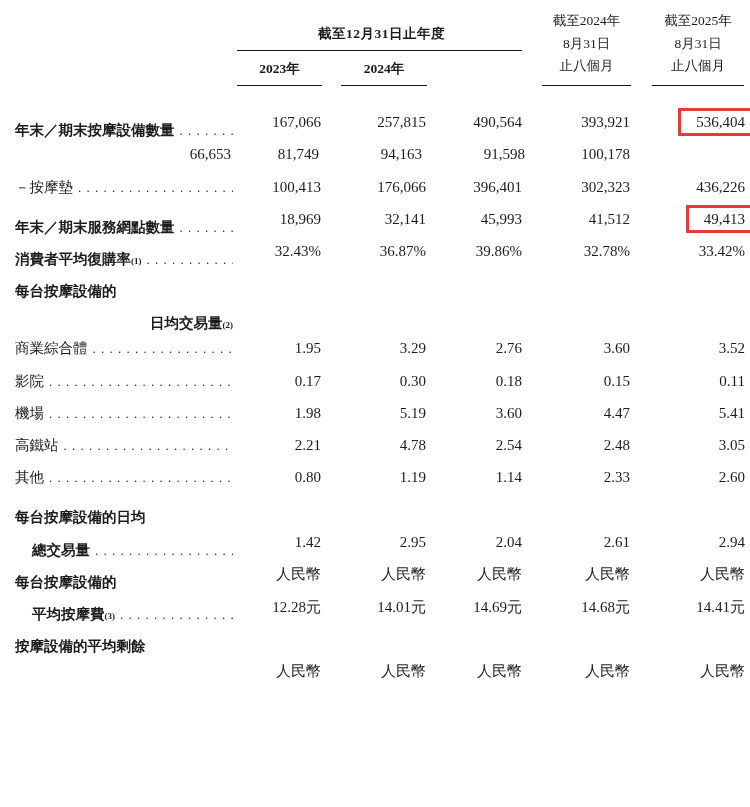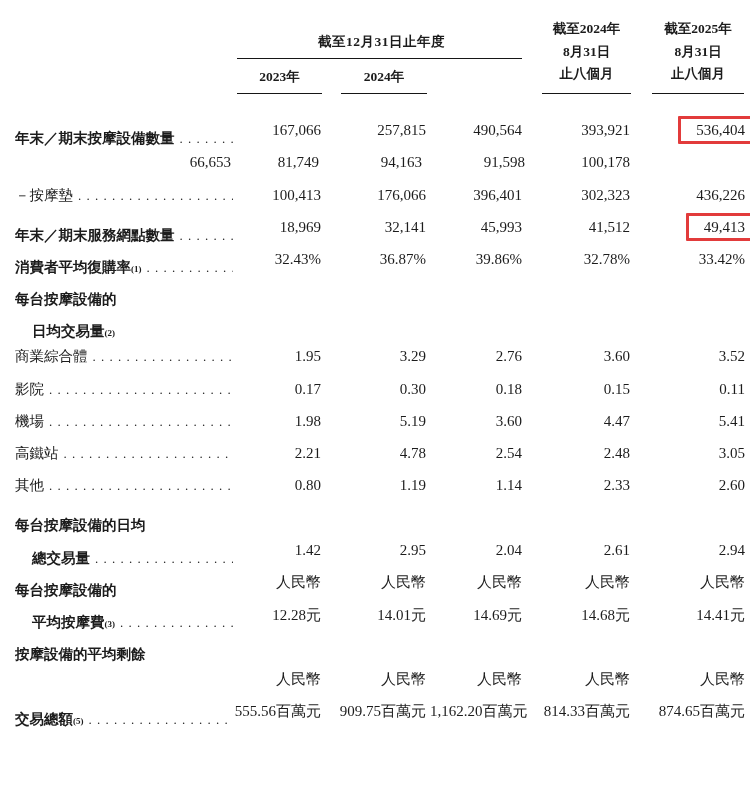--- a/index.html
+++ b/index.html
@@ -28,35 +28,35 @@
   .h-years { display: grid; grid-template-columns: 90px 107px 100px; }
   .h-year {
     text-align: center; font-weight: 700; font-size: 13.5px;
     border-bottom: 1.6px solid #161616;
     margin: 0 2px 0 14px; padding: 9px 0 7px 0;
   }
   .h-year:first-child { margin-left: 4px; margin-right: 1px; }
   .h-year:nth-child(2) { margin-left: 18px; margin-right: 3px; }
   .h-year:nth-child(3) { margin-left: 7px; margin-right: 8px; }
   .h-period-inner {
-    text-align: center; font-weight: 700; font-size: 13.5px;
+    text-align: center; font-weight: 400; font-size: 13.5px;
     border-bottom: 1.6px solid #161616;
     margin: 0 4px 0 12px; padding-bottom: 7px;
   }
-  .h-period:last-child .h-period-inner { margin: 8px 6px 0 17px; }
+  .h-period:last-child .h-period-inner { margin: 0 6px 0 17px; }
   .h-period-inner .hline { line-height: 22.5px; white-space: nowrap; }
 
   
   .tbody { margin-top: 21px; }
   .trow { height: 32.3px; align-items: center; }
   .label-cell {
     display: flex; align-items: baseline; overflow: hidden;
     font-size: 14.5px; white-space: nowrap;
   }
-  .label-cell.indent { padding-left: 17px; }
+  .label-cell.indent { padding-left: 17px; justify-content: flex-end; }
   .trow.bold .label-text, .trow.bold sup { font-weight: 700; margin-top: 15px; }
   sup { font-size: 9px; line-height: 0; }
   .leader { flex: 1; overflow: hidden; white-space: nowrap; padding-left: 5px; color: #2a2a2a; }
   .leader::after {
     content: ". . . . . . . . . . . . . . . . . . . . . . . . . . . . . . . . . . . . . . . .";
     font-size: 13px; letter-spacing: 1px;
   }
   .vcell {
     text-align: right; font-size: 15px; padding-right: 4px;
     white-space: nowrap; overflow: visible;
@@ -290,27 +290,15 @@
       <div class="trow">
         <div class="label-cell">
           <span class="label-text"></span>
         </div>
         <div class="vcell c1"><span class="val">人民幣</span></div>
         <div class="vcell c2"><span class="val">人民幣</span></div>
         <div class="vcell c3"><span class="val">人民幣</span></div>
         <div class="vcell c4"><span class="val">人民幣</span></div>
         <div class="vcell c5"><span class="val">人民幣</span></div>
       </div>
-      <div class="trow bold">
-        <div class="label-cell">
-          <span class="label-text">交易總額</span>
-          <sup>(5)</sup>
-          <span class="leader"></span>
-        </div>
-        <div class="vcell c1"><span class="val">555.56百萬元</span></div>
-        <div class="vcell c2"><span class="val">909.75百萬元</span></div>
-        <div class="vcell c3"><span class="val">1,162.20百萬元</span></div>
-        <div class="vcell c4"><span class="val">814.33百萬元</span></div>
-        <div class="vcell c5"><span class="val">874.65百萬元</span></div>
-      </div>
     </div>
 
 </div>
 
 </body></html>

